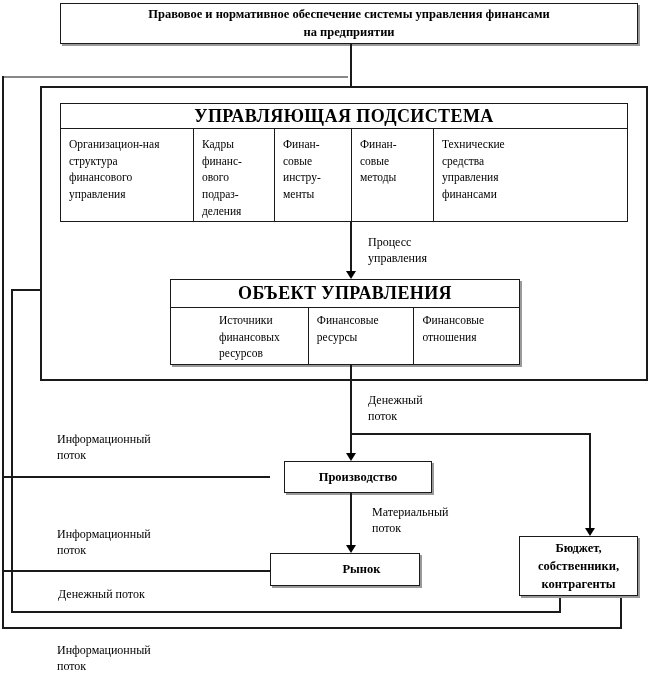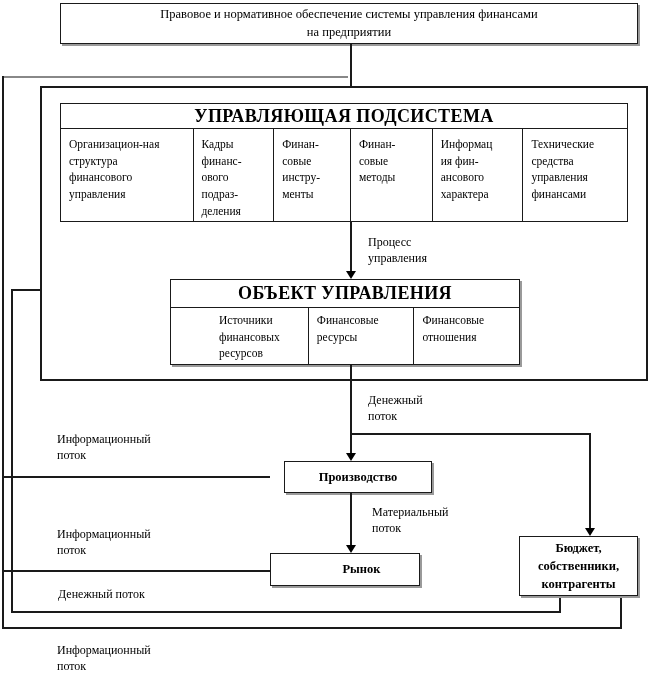--- a/index.html
+++ b/index.html
@@ -20,21 +20,21 @@
   .cell:first-child{border-left:none;}
   .line{position:absolute;background:#1a1a1a;}
   .gray{background:#888888;}
   .lbl{position:absolute;font-size:12px;line-height:1.35;white-space:pre-line;}
   .arrow{position:absolute;width:0;height:0;}
   .arrow.down{border-left:5px solid transparent;border-right:5px solid transparent;
               border-top:8px solid #000;}
   .arrow.right{border-top:5px solid transparent;border-bottom:5px solid transparent;
                border-left:8px solid #000;}
   .center2{text-align:center;display:flex;align-items:center;justify-content:center;
-           font-weight:normal;font-size:12.5px;line-height:1.4;white-space:pre-line;}
+           font-weight:bold;font-size:12.5px;line-height:1.4;white-space:pre-line;}
 </style>
 </head>
 <body>
 
 <div id="canvas">
 
   <div class="box shadow center2" style="left:60px;top:3px;width:578px;height:41px;">
     <span>Правовое и нормативное обеспечение системы управления финансами
 на предприятии</span>
   </div>
@@ -73,24 +73,20 @@
 ового
 подраз-
 деления</div>
       <div class="cell" style="width:77px;">Финан-
 совые
 инстру-
 менты</div>
       <div class="cell" style="width:82px;">Финан-
 совые
 методы</div>
-      <div class="cell" style="width:91px;">Информац
-ия фин-
-ансового
-характера</div>
       <div class="cell" style="width:105px;">Технические
 средства
 управления
 финансами</div>
     </div>
   </div>
 
   <div class="line" style="left:350px;top:222px;width:2px;height:50px;"></div>
   <div class="arrow down" style="left:346px;top:271px;"></div>
   <div class="lbl" style="left:368px;top:234px;">Процесс

